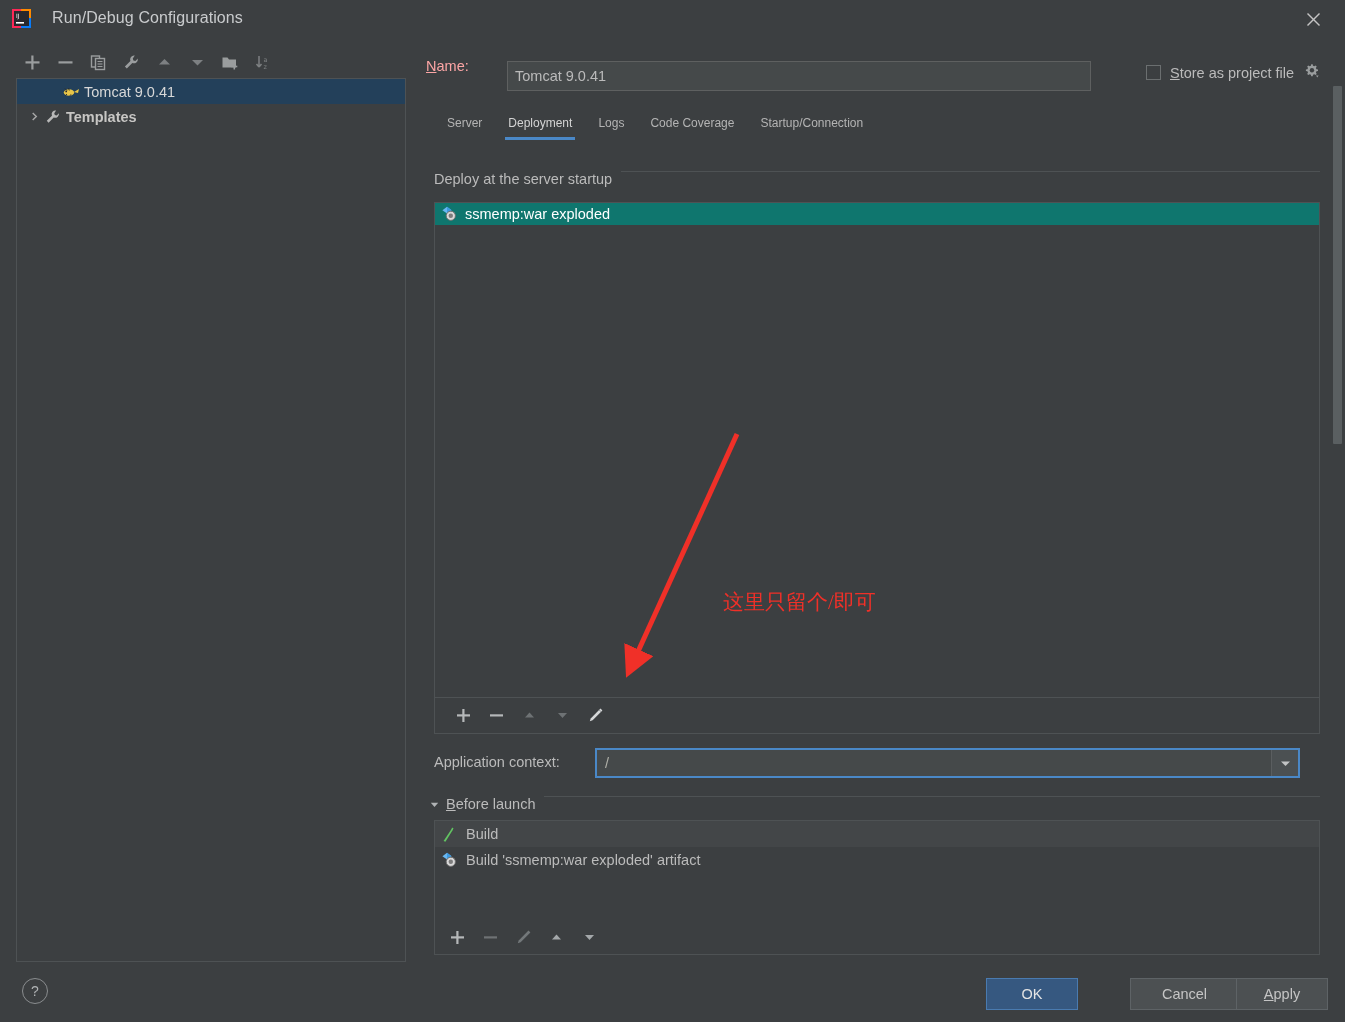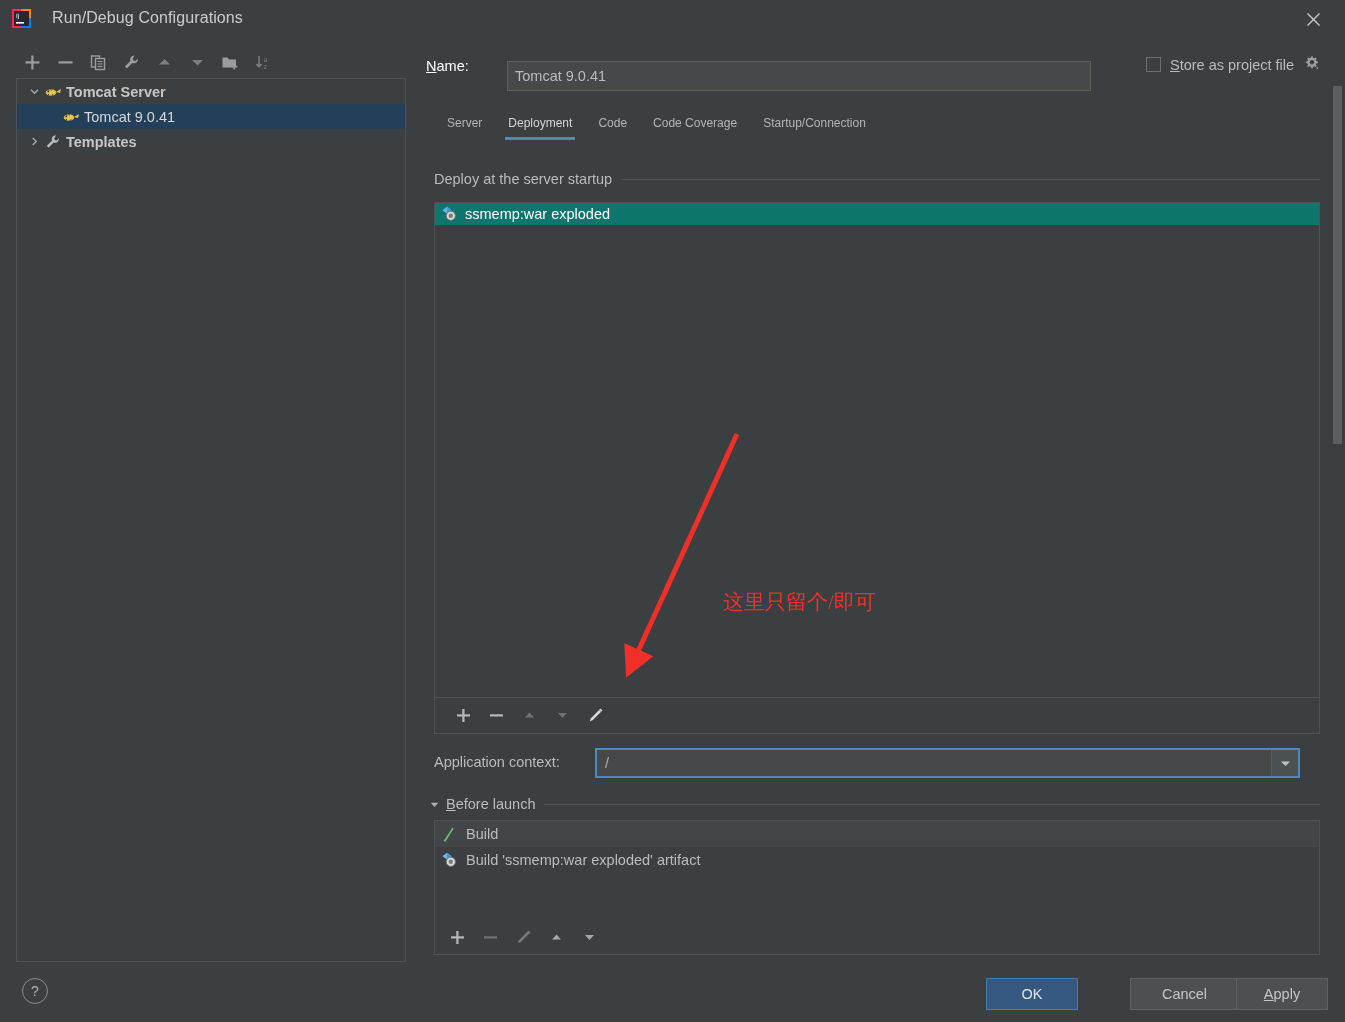--- a/index.html
+++ b/index.html
@@ -123,40 +123,40 @@
   }
   .name-row {
     position: absolute;
     left: 12px; top: 12px;
     width: 900px; height: 34px;
   }
   .name-label {
     position: absolute;
     left: 0; top: 8px;
     font-size: 14.5px;
-    color: #ffffff;
+    color: #fca5a5;
   }
   .name-label u { text-decoration: underline; }
   .name-input {
     position: absolute;
     left: 81px; top: 11px;
     width: 584px;
     height: 30px;
     background: #45494a;
     border: 1px solid #5e6060;
     box-sizing: border-box;
     color: #bbbbbb;
     font-family: "Liberation Sans", sans-serif;
     font-size: 14.5px;
     padding: 0 7px;
     outline: none;
   }
   .store-wrap {
     position: absolute;
-    left: 720px; top: 4px;
+    left: 720px; top: 12px;
     display: flex;
     align-items: center;
     gap: 9px;
   }
   .chk {
     width: 15px; height: 15px;
     border: 1px solid #6b6f70;
     background: #3c3f41;
     box-sizing: border-box;
     cursor: default;
@@ -191,21 +191,20 @@
     left: 10px; right: 10px;
     bottom: 0;
     height: 3px;
     background: #4a88c7;
   }
 
   
   .section-title {
     position: absolute;
     display: flex;
-    align-items: center;
     font-size: 14.5px;
     color: #bbbbbb;
     white-space: nowrap;
   }
   .section-rule {
     height: 1px;
     background: #4e5254;
     flex: 1;
     margin-left: 9px;
   }
@@ -488,37 +487,20 @@
       <svg width="18" height="17" viewBox="0 0 18 17">
         <path d="M4 2 L4 13 M4 13 L1.5 10 M4 13 L6.5 10" stroke="#7d8082" stroke-width="1.5" fill="none"></path>
         <text x="8.5" y="7.5" font-family="DejaVu Sans, sans-serif" font-size="6.5" fill="#7d8082">a</text>
         <text x="8.5" y="14.5" font-family="DejaVu Sans, sans-serif" font-size="6.5" fill="#7d8082">z</text>
       </svg>
     </div>
   </div>
 
   <div class="tree-panel">
 
-    <div class="tree-row bold">
-      <span class="twisty">
-        <svg width="11" height="11" viewBox="0 0 11 11">
-          <path d="M2 3.7 L5.5 7.3 L9 3.7" fill="none" stroke="#a8a8a8" stroke-width="1.4"></path>
-        </svg>
-      </span>
-      <span class="ticon">
-        <svg width="17" height="15" viewBox="0 0 17 15">
-          <ellipse cx="6" cy="8.5" rx="5.2" ry="3.2" fill="#e8c547"></ellipse>
-          <path d="M11 8 L16 5 L15 9 Z" fill="#e8c547"></path>
-          <circle cx="3.2" cy="7.4" r="0.9" fill="#2b2b2b"></circle>
-          <path d="M2 4.5 L4 6.6 M5.5 4 L6.3 6.5" stroke="#2b2b2b" stroke-width="0.9"></path>
-          <path d="M2.5 11.5 L4 10 M7 11.8 L8 10.3" stroke="#2b2b2b" stroke-width="0.9"></path>
-        </svg>
-      </span>
-      <span class="tlabel">Tomcat Server</span>
-    </div>
 
     <div class="tree-row selected indent">
       <span class="ticon">
         <svg width="17" height="15" viewBox="0 0 17 15">
           <ellipse cx="6" cy="8.5" rx="5.2" ry="3.2" fill="#e8c547"></ellipse>
           <path d="M11 8 L16 5 L15 9 Z" fill="#e8c547"></path>
           <circle cx="3.2" cy="7.4" r="0.9" fill="#2b2b2b"></circle>
           <path d="M2 4.5 L4 6.6 M5.5 4 L6.3 6.5" stroke="#2b2b2b" stroke-width="0.9"></path>
           <path d="M2.5 11.5 L4 10 M7 11.8 L8 10.3" stroke="#2b2b2b" stroke-width="0.9"></path>
         </svg>
@@ -556,21 +538,21 @@
             <circle cx="8.95" cy="8.25" r="2.2" fill="#3c3f41"></circle>
             <path d="M13 13.5 L15.6 13.5 L14.3 15.6 Z" fill="#9a9d9e"></path>
           </svg>
         </span>
       </div>
     </div>
 
     <div class="tabs">
       <div class="tab">Server</div>
       <div class="tab active">Deployment</div>
-      <div class="tab">Code</div>
+      <div class="tab">Logs</div>
       <div class="tab">Code Coverage</div>
       <div class="tab">Startup/Connection</div>
     </div>
 
     <div class="section-title" id="deploy-title">
       <span>Deploy at the server startup</span>
       <span class="section-rule"></span>
     </div>
 
     <div class="deploy-list">

